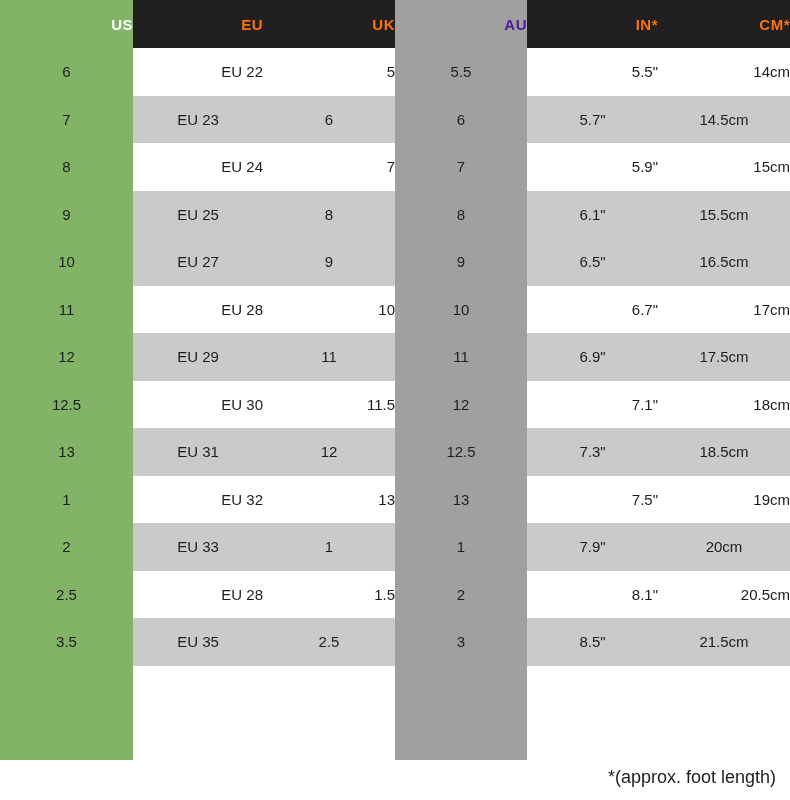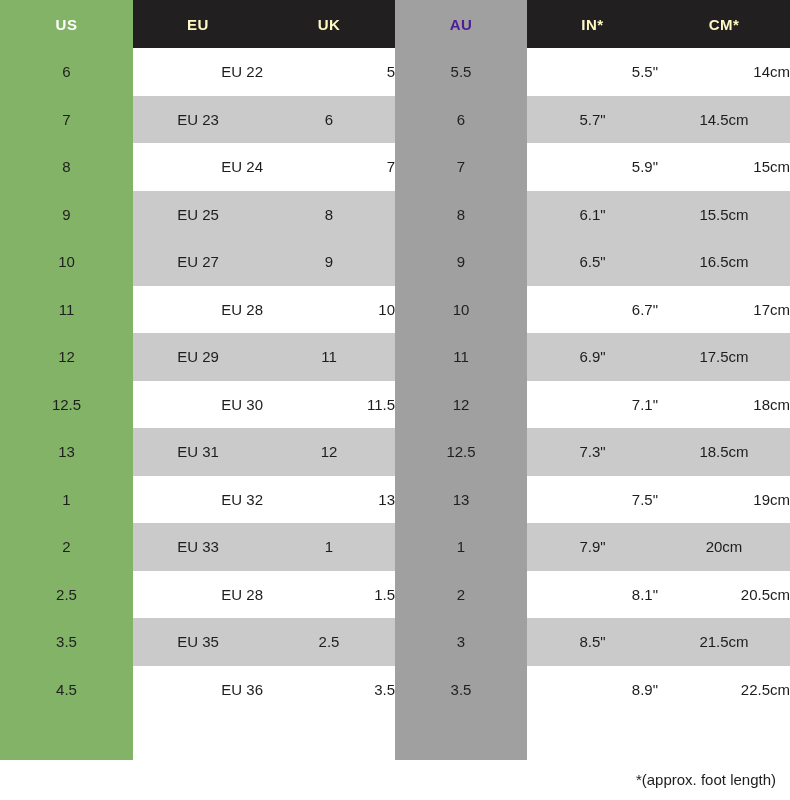--- a/index.html
+++ b/index.html
@@ -51,27 +51,27 @@
   table.size-table col.c-au { width: 132px; }
   table.size-table col.c-in { width: 131px; }
   table.size-table col.c-cm { width: 132px; }
 
   thead th {
     height: 48px;
     padding: 0;
     font-size: 15px;
     font-weight: bold;
     letter-spacing: 0.5px;
-    text-align: center;
+    text-align: right;
     vertical-align: middle;
     margin-left: 44px;
   }
   th.h-dark {
     background: #221f20;
-    color: #fef9c3;
+    color: #f97316;
   }
   th.h-us {
     background: #82b367;
     color: #ffffff;
   }
   th.h-au {
     background: #a0a0a0;
     color: #4c1d95;
   }
 
@@ -88,21 +88,21 @@
   tr.row-shade td.cell-plain { background: #cacaca; }
 
   td.cell-us { background: transparent; color: #1f1f1f; }
   td.cell-au { background: transparent; color: #1f1f1f; text-align: center; }
 
   
   .footnote {
     position: absolute;
     right: 14px;
     bottom: 12px;
-    font-size: 15px;
+    font-size: 18px;
     color: #1d1d1d;
     text-align: right;
     white-space: nowrap;
   }
 </style>
 </head>
 <body>
 
 <div id="chart-root">
 
@@ -226,26 +226,18 @@
           <td class="cell-plain">20.5cm</td>
         </tr>
         <tr class="row-shade">
           <td class="cell-us">3.5</td>
           <td class="cell-plain">EU 35</td>
           <td class="cell-plain">2.5</td>
           <td class="cell-au">3</td>
           <td class="cell-plain">8.5"</td>
           <td class="cell-plain">21.5cm</td>
         </tr>
-        <tr class="row-white">
-          <td class="cell-us">4.5</td>
-          <td class="cell-plain">EU 36</td>
-          <td class="cell-plain">3.5</td>
-          <td class="cell-au">3.5</td>
-          <td class="cell-plain">8.9"</td>
-          <td class="cell-plain">22.5cm</td>
-        </tr>
       </tbody>
   </table>
 
   <div class="footnote">*(approx. foot length)</div>
 
 </div>
 
 </body></html>

